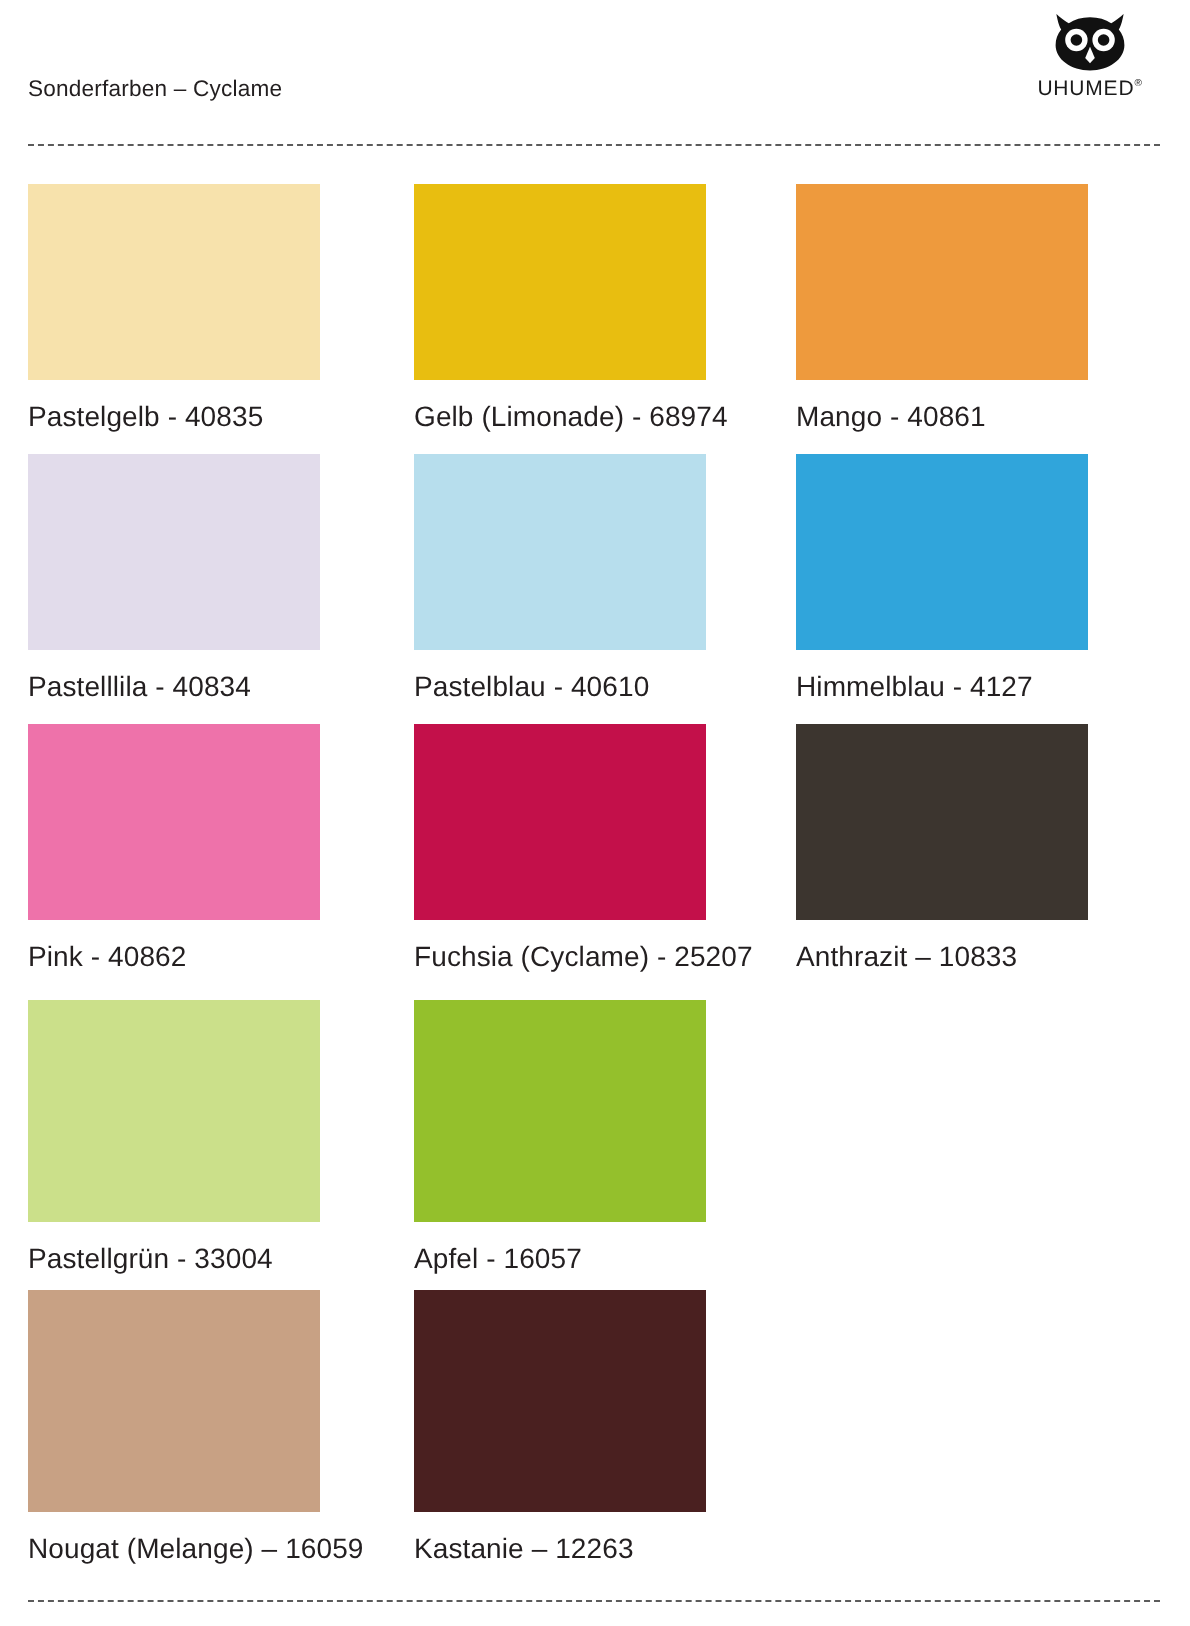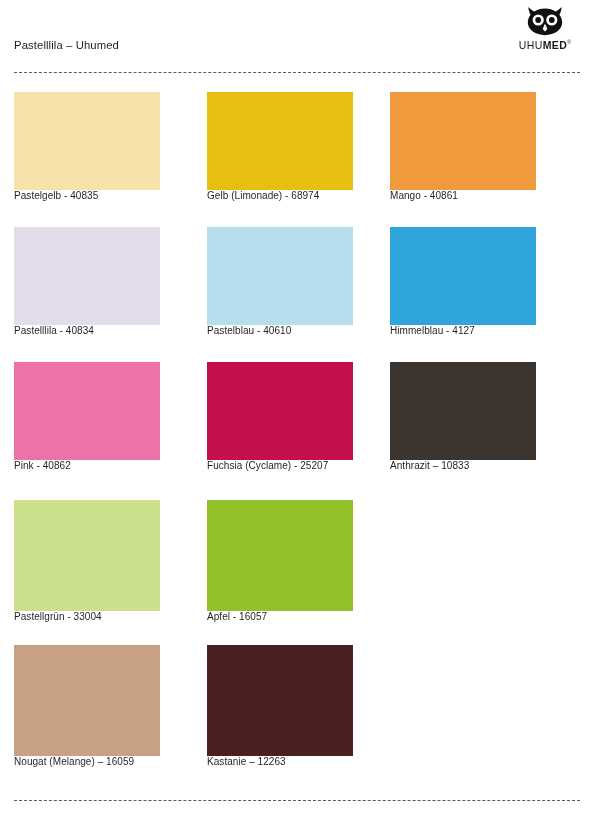--- a/index.html
+++ b/index.html
@@ -47,21 +47,21 @@
   }
   .brand-wordmark {
     font-size: 10.5px;
     line-height: 11px;
     letter-spacing: 0.4px;
     color: #1a1a1a;
     margin-top: 1px;
     white-space: nowrap;
   }
   .brand-wordmark .light { font-weight: 400; }
-  .brand-wordmark .bold  { font-weight: 700; }
+  .brand-wordmark .bold  { font-weight: 400; }
   .brand-wordmark .reg   { font-size: 5px; vertical-align: super; }
 
   
   .rule {
     position: absolute;
     left: 14px;
     width: 566px;
     height: 0;
     border-top: 1px dashed #5b5b5b;
   }
@@ -81,40 +81,41 @@
     left: 14px;
     width: 566px;
   }
   .swatch-cell {
     position: absolute;
     width: 146px;
     top: 0;
   }
   .swatch-cell.col0 { left: 0px; }
   .swatch-cell.col1 { left: 193px; }
-  .swatch-cell.col2 { left: 376px; }
+  .swatch-cell.col2 { left: 384px; }
 
   .swatch-chip {
     width: 146px;
     display: block;
   }
   .swatch-label {
     display: block;
-    font-size: 10px;
+    font-size: 14px;
     letter-spacing: 0.05px;
     color: #231f20;
     white-space: nowrap;
+    margin-top: 10px;
   }
 </style>
 </head>
 <body>
 
 <div class="page-header">
 
-  <div class="doc-title">Pastelllila – Uhumed</div>
+  <div class="doc-title">Sonderfarben – Cyclame</div>
 
   <div class="brand-logo">
     <span>
       <svg width="40" height="32" viewBox="0 0 40 32" aria-hidden="true">
 
         <path fill="#111111" d="M3.2 3.0 C3.2 3.0 6.6 6.2 9.4 7.6 C12.2 5.6 15.8 4.6 20 4.6
                  C24.2 4.6 27.8 5.6 30.6 7.6 C33.4 6.2 36.8 3.0 36.8 3.0
                  C36.8 3.0 36.0 8.2 34.4 10.8 C36.2 13.0 37.2 15.7 37.2 18.6
                  C37.2 25.6 29.5 31.2 20 31.2 C10.5 31.2 2.8 25.6 2.8 18.6
                  C2.8 15.7 3.8 13.0 5.6 10.8 C4.0 8.2 3.2 3.0 3.2 3.0 Z"></path>

